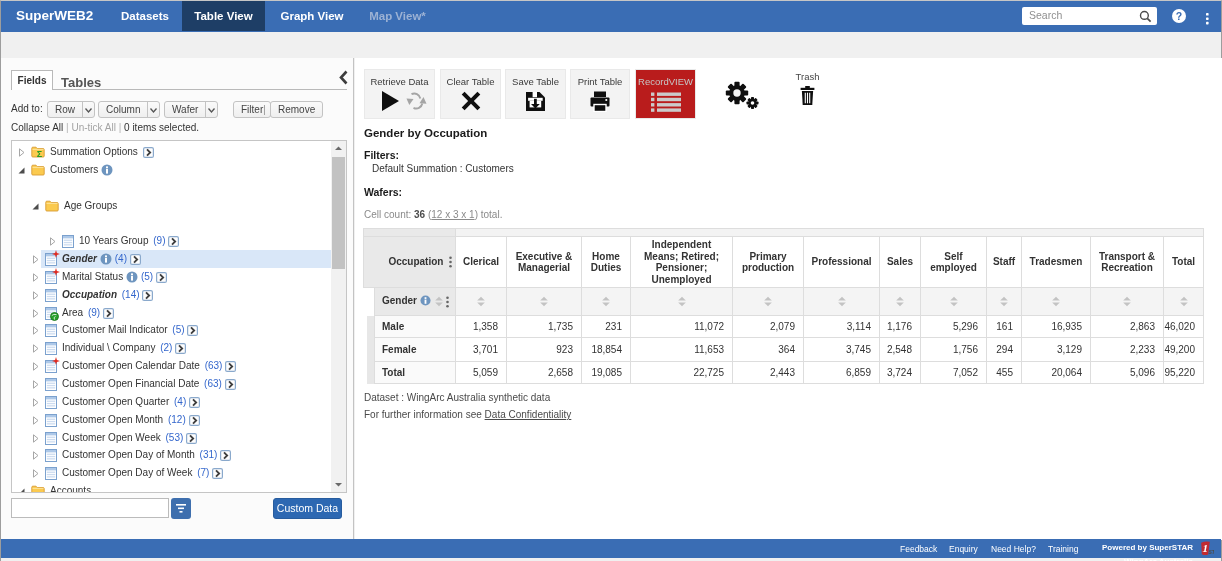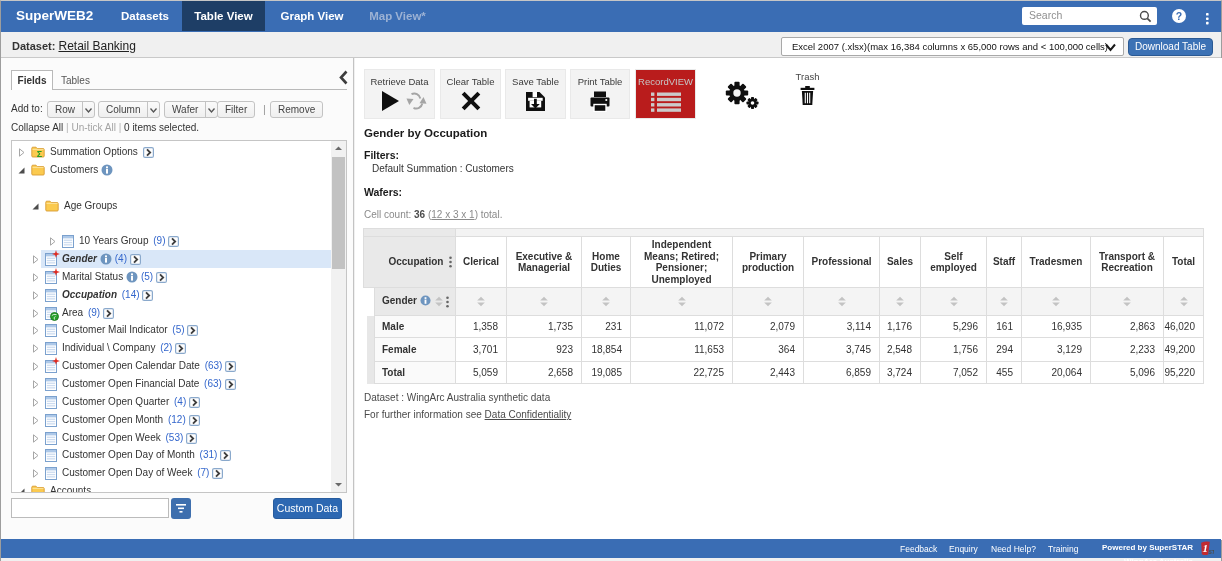--- a/index.html
+++ b/index.html
@@ -18,28 +18,28 @@
 #helpcirc { position:absolute; left:1171px; top:8px; width:14px; height:14px; border-radius:50%; background:#fff; color:#3a6db4; font-weight:bold; font-size:10.5px; text-align:center; line-height:14px; }
 #dots { position:absolute; left:1205px; top:10px; }
 #dsbar { position:absolute; left:0; top:31px; width:1220px; height:26px; background:#f0f0f0; border-bottom:1px solid #c9c9c9; }
 #dslabel { position:absolute; left:11px; top:7px; font-size:11px; color:#333; font-weight:bold; }
 #dslink { font-weight:normal; font-size:12px; text-decoration:underline; color:#222; }
 #exportsel { position:absolute; left:780px; top:5px; width:343px; height:19px; background:#fff; border:1px solid #a9a9a9; border-radius:2px; font-size:9.5px; color:#111; line-height:17px; padding-left:10px; }
 #dlbtn { position:absolute; left:1127px; top:6px; width:85px; height:18px; background:#3c72b5; border:1px solid #2b5a94; color:#fff; font-size:10px; text-align:center; line-height:16px; border-radius:4px; }
 
 #lpanel { position:absolute; left:0; top:57px; width:353px; height:482px; background:#fbfbfb; border-right:1px solid #c3c3c3; }
 #tabFields { position:absolute; left:10px; top:12px; width:42px; height:20px; background:#fff; border:1px solid #b9b9b9; border-bottom:none; font-size:10px; font-weight:bold; color:#333; text-align:center; line-height:20px; z-index:2; }
-#tabTables { position:absolute; left:60px; top:17px; font-size:10px; color:#555; }
+#tabTables { position:absolute; left:60px; top:17px; font-size:13px; color:#555;font-weight:bold; }
 #tabline { position:absolute; left:10px; top:31px; width:336px; height:1px; background:#b9b9b9; }
 #collapser { position:absolute; left:338px; top:12px; }
 #addto { position:absolute; left:10px; top:45px; font-size:10px; color:#333; }
 .btn { position:absolute; top:43px; height:17px; background:linear-gradient(#fafafa,#efefef); border:1px solid #c3c3c3; border-radius:3px; font-size:10px; color:#444; white-space:nowrap; }
 .btn .lbl { display:inline-block; padding:0 7px; line-height:15px; vertical-align:top; }
 .btn .dd { display:inline-block; border-left:1px solid #c3c3c3; width:12px; line-height:15px; text-align:center; vertical-align:top; }
-#btnRow { left:46px; } #btnColumn { left:97px; } #btnWafer { left:163px; } #btnFilter { left:216px;text-align:center; } #btnRemove { left:269px; }
+#btnRow { left:46px; } #btnColumn { left:97px; } #btnWafer { left:163px; } #btnFilter { left:232px;text-align:center; } #btnRemove { left:269px; }
 #pipe1 { position:absolute; left:262px; top:45px; color:#999; font-size:11px; }
 #collapseRow { position:absolute; left:10px; top:64px; font-size:10px; color:#333; }
 #collapseRow .grey { color:#a3a3a3; }
 #collapseRow .sep { color:#b5b5b5; }
 #treebox { position:absolute; left:10px; top:82px; width:336px; height:353px; background:#fff; border:1px solid #c5c5c5; overflow:hidden; }
 .trow { position:absolute; left:0; height:18px; line-height:18px; width:320px; font-size:10px; color:#333; white-space:nowrap; }
 .trow svg, .trow span { vertical-align:middle; }
 .trow .ar { margin-right:5px; }
 .trow .cnt { color:#3366cc; }
 .trow .nm { padding:0 2px 0 5px; }
@@ -107,29 +107,20 @@
           <line x1="8.3" y1="8.3" x2="11.6" y2="11.6" stroke="#4a4a4a" stroke-width="1.7"></line>
         </svg>
     </div>
     <div id="helpcirc">?</div>
     <div id="dots"><svg width="3" height="12" viewBox="0 0 3 12">
           <rect x="0" y="0" width="2.6" height="2.6" rx="0.7" fill="#fff"></rect>
           <rect x="0" y="4.4" width="2.6" height="2.6" rx="0.7" fill="#fff"></rect>
           <rect x="0" y="8.8" width="2.6" height="2.6" rx="0.7" fill="#fff"></rect>
         </svg></div>
   </div>
-  <div id="dsbar">
-    <div id="dslabel">Dataset: <span id="dslink">Retail Banking</span></div>
-    <div id="exportsel">Excel 2007 (.xlsx)(max 16,384 columns x 65,000 rows and &lt; 100,000 cells)
-      <svg style="position:absolute;right:7px;top:5px" width="11" height="9" viewBox="0 0 11 9">
-          <path d="M1 1.5 L5.5 7 L10 1.5" fill="none" stroke="#1a1a1a" stroke-width="2"></path>
-        </svg>
-    </div>
-    <div id="dlbtn">Download Table</div>
-  </div>
   <div id="lpanel">
     <div id="tabFields">Fields</div>
     <div id="tabTables">Tables</div>
     <div id="tabline"></div>
     <div id="collapser"><svg width="9" height="15" viewBox="0 0 9 15">
           <path d="M7.5 1.5 L2 7.5 L7.5 13.5" fill="none" stroke="#3d3d3d" stroke-width="2.6"></path>
         </svg></div>
     <div id="addto">Add to:</div>
     <div class="btn" id="btnRow"><span class="lbl">Row</span><span class="dd"><svg width="7" height="5" viewBox="0 0 7 5">
             <path d="M0.5 0.5 L3.5 4 L6.5 0.5" fill="none" stroke="#555" stroke-width="1.3"></path>

